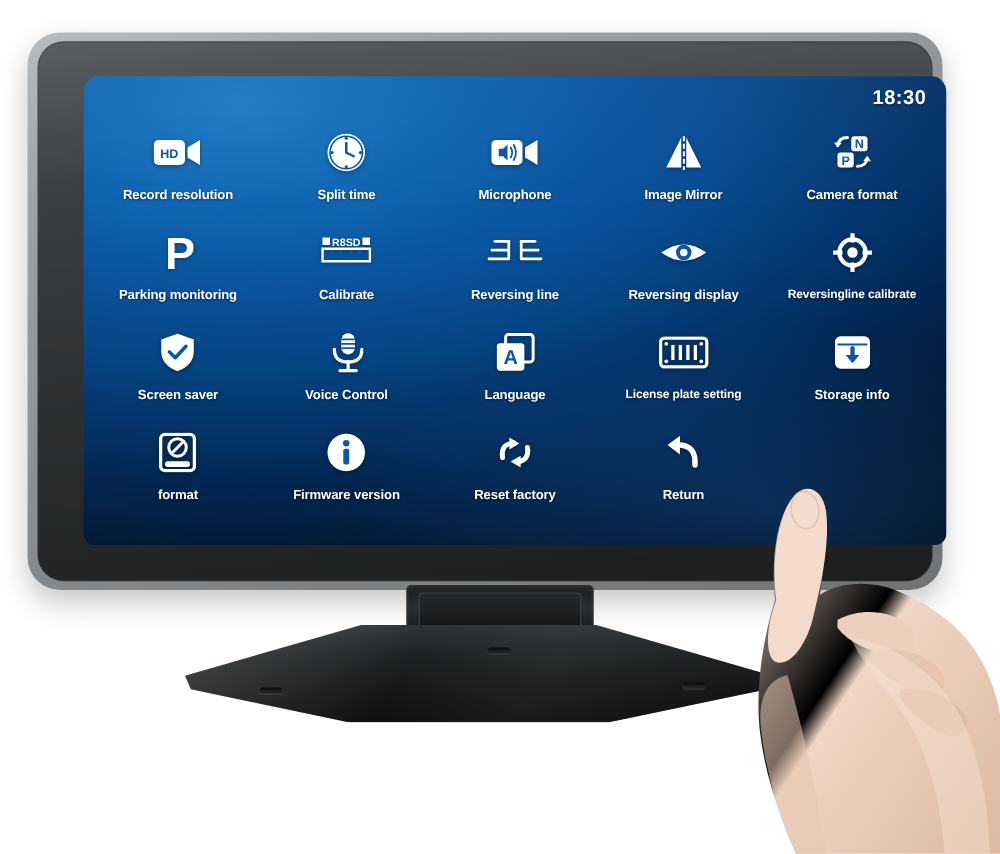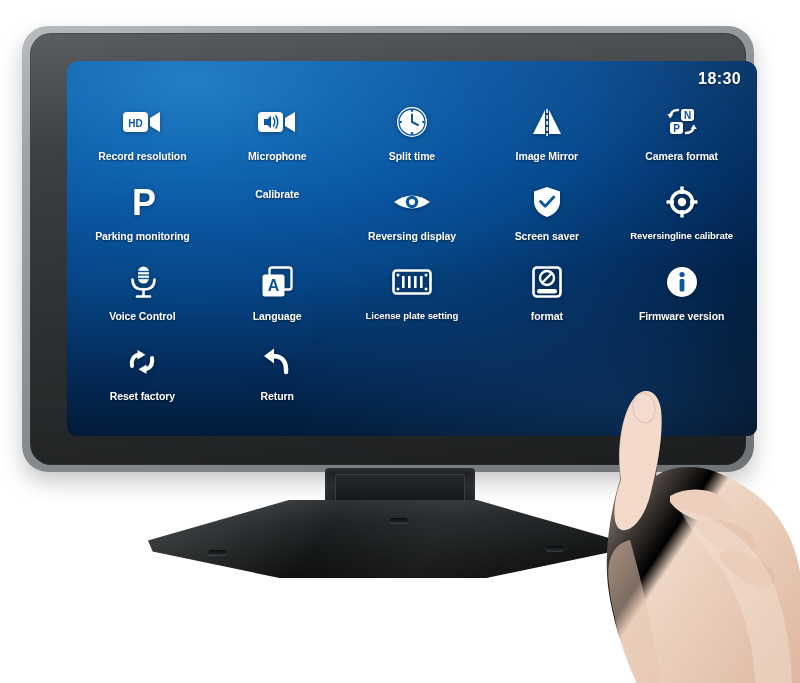--- a/index.html
+++ b/index.html
@@ -163,49 +163,49 @@
                   <rect x="0" y="3" width="25" height="20" rx="4" fill="#fff"></rect>
                   <path d="M27 9 L37 3 L37 23 L27 17 Z" fill="#fff"></path>
                   <text x="12.5" y="17.5" font-family="Liberation Sans, sans-serif" font-size="10" font-weight="bold" fill="#0a57a3" text-anchor="middle">HD</text>
                 </svg>
             </span>
             <span class="cap">Record resolution</span>
           </div>
 
           <div class="cell">
             <span class="glyph">
-              <svg width="38" height="26" viewBox="0 0 38 26">
-                  <rect x="0" y="3" width="25" height="20" rx="4" fill="#fff"></rect>
-                  <path d="M27 9 L37 3 L37 23 L27 17 Z" fill="#fff"></path>
-                  <path d="M6 10 L9.5 10 L13 6.5 L13 19.5 L9.5 16 L6 16 Z" fill="#0a57a3"></path>
-                  <path d="M15.5 9 Q18 13 15.5 17" stroke="#0a57a3" stroke-width="1.5" fill="none" stroke-linecap="round"></path>
-                  <path d="M18 7 Q21.5 13 18 19" stroke="#0a57a3" stroke-width="1.5" fill="none" stroke-linecap="round"></path>
-                </svg>
-            </span>
-            <span class="cap">Microphone</span>
-          </div>
-
-          <div class="cell">
-            <span class="glyph">
               <svg width="32" height="32" viewBox="0 0 32 32">
                   <circle cx="16" cy="16" r="15" fill="#fff"></circle>
                   <circle cx="16" cy="16" r="13" fill="none" stroke="#0a57a3" stroke-width="1.3"></circle>
                   <circle cx="16" cy="4.6" r="1.3" fill="#0a57a3"></circle>
                   <circle cx="27.4" cy="16" r="1.3" fill="#0a57a3"></circle>
                   <circle cx="16" cy="27.4" r="1.3" fill="#0a57a3"></circle>
                   <circle cx="4.6" cy="16" r="1.3" fill="#0a57a3"></circle>
                   <path d="M16 16 L16 8.5" stroke="#0a57a3" stroke-width="2" stroke-linecap="round"></path>
                   <path d="M16 16 L22 19" stroke="#0a57a3" stroke-width="2" stroke-linecap="round"></path>
                 </svg>
             </span>
             <span class="cap">Split time</span>
           </div>
 
           <div class="cell">
             <span class="glyph">
+              <svg width="38" height="26" viewBox="0 0 38 26">
+                  <rect x="0" y="3" width="25" height="20" rx="4" fill="#fff"></rect>
+                  <path d="M27 9 L37 3 L37 23 L27 17 Z" fill="#fff"></path>
+                  <path d="M6 10 L9.5 10 L13 6.5 L13 19.5 L9.5 16 L6 16 Z" fill="#0a57a3"></path>
+                  <path d="M15.5 9 Q18 13 15.5 17" stroke="#0a57a3" stroke-width="1.5" fill="none" stroke-linecap="round"></path>
+                  <path d="M18 7 Q21.5 13 18 19" stroke="#0a57a3" stroke-width="1.5" fill="none" stroke-linecap="round"></path>
+                </svg>
+            </span>
+            <span class="cap">Microphone</span>
+          </div>
+
+          <div class="cell">
+            <span class="glyph">
               <svg width="34" height="30" viewBox="0 0 34 30">
                   <path d="M15 3 L15 27 L3 27 Z" fill="#fff"></path>
                   <path d="M19 3 L19 27 L31 27 Z" fill="#fff"></path>
                   <g fill="#fff">
                     <rect x="16.3" y="2" width="1.6" height="4"></rect>
                     <rect x="16.3" y="8" width="1.6" height="4"></rect>
                     <rect x="16.3" y="14" width="1.6" height="4"></rect>
                     <rect x="16.3" y="20" width="1.6" height="4"></rect>
                     <rect x="16.3" y="26" width="1.6" height="3"></rect>
                   </g>
@@ -235,63 +235,94 @@
             <span class="glyph">
               <svg width="26" height="34" viewBox="0 0 26 34">
                   <text x="3" y="30" font-family="Liberation Sans, sans-serif" font-size="36" font-weight="bold" fill="#fff">P</text>
                 </svg>
             </span>
             <span class="cap">Parking monitoring</span>
           </div>
 
 
           <div class="cell">
+            <span class="glyph">
+              <svg width="40" height="28" viewBox="0 0 40 28">
+                  <rect x="1" y="2" width="6" height="6" fill="#fff"></rect>
+                  <rect x="33" y="2" width="6" height="6" fill="#fff"></rect>
+                  <text x="20" y="8.6" font-family="Liberation Sans, sans-serif" font-size="8.5" font-weight="bold" fill="#fff" text-anchor="middle">R8SD</text>
+                  <rect x="1" y="11" width="38" height="10" fill="none" stroke="#fff" stroke-width="2"></rect>
+                  <g stroke="#0a57a3" stroke-width="2">
+                    <line x1="8.5" y1="12" x2="8.5" y2="18"></line>
+                    <line x1="16" y1="12" x2="16" y2="18"></line>
+                    <line x1="23.5" y1="12" x2="23.5" y2="18"></line>
+                    <line x1="31" y1="12" x2="31" y2="18"></line>
+                  </g>
+                </svg>
+            </span>
             <span class="cap">Calibrate</span>
           </div>
 
+          <div class="cell">
+            <span class="glyph">
+              <svg width="44" height="26" viewBox="0 0 44 26">
+                  <g stroke="#fff" stroke-width="2.2" fill="none" stroke-linecap="round">
+                    <path d="M17 4 L6 4"></path>
+                    <path d="M17 11 L3.5 11"></path>
+                    <path d="M17 18 L1 18"></path>
+                    <path d="M17 4 L17 18"></path>
+                    <path d="M27 4 L38 4"></path>
+                    <path d="M27 11 L40.5 11"></path>
+                    <path d="M27 18 L43 18"></path>
+                    <path d="M27 4 L27 18"></path>
+                  </g>
+                </svg>
+            </span>
+            <span class="cap">Reversing line</span>
+          </div>
 
           <div class="cell">
             <span class="glyph">
               <svg width="40" height="24" viewBox="0 0 40 24">
                   <path d="M2 12 Q20 -1 38 12 Q20 25 2 12 Z" fill="#fff"></path>
                   <circle cx="20" cy="12" r="6.2" fill="#0a57a3"></circle>
                   <circle cx="20" cy="12" r="3" fill="#fff"></circle>
                 </svg>
             </span>
             <span class="cap">Reversing display</span>
-          </div>
-
-          <div class="cell">
-            <span class="glyph">
-              <svg width="28" height="32" viewBox="0 0 28 32">
-                  <path d="M14 1 L27 5.5 L27 15 Q27 26 14 31 Q1 26 1 15 L1 5.5 Z" fill="#fff"></path>
-                  <path d="M7.5 15.5 L12.2 20.2 L20.8 11" stroke="#0a57a3" stroke-width="2.8" fill="none" stroke-linecap="round" stroke-linejoin="round"></path>
-                </svg>
-            </span>
-            <span class="cap">Screen saver</span>
           </div>
 
           <div class="cell">
             <span class="glyph">
               <svg width="32" height="32" viewBox="0 0 32 32">
                   <circle cx="16" cy="16" r="10.5" fill="none" stroke="#fff" stroke-width="3.4"></circle>
                   <circle cx="16" cy="16" r="4.2" fill="#fff"></circle>
                   <g stroke="#fff" stroke-width="3.4" stroke-linecap="butt">
                     <line x1="16" y1="0.5" x2="16" y2="8"></line>
                     <line x1="16" y1="24" x2="16" y2="31.5"></line>
                     <line x1="0.5" y1="16" x2="8" y2="16"></line>
                     <line x1="24" y1="16" x2="31.5" y2="16"></line>
                   </g>
                 </svg>
             </span>
             <span class="cap tiny">Reversingline calibrate</span>
           </div>
 
           <div class="cell">
             <span class="glyph">
+              <svg width="28" height="32" viewBox="0 0 28 32">
+                  <path d="M14 1 L27 5.5 L27 15 Q27 26 14 31 Q1 26 1 15 L1 5.5 Z" fill="#fff"></path>
+                  <path d="M7.5 15.5 L12.2 20.2 L20.8 11" stroke="#0a57a3" stroke-width="2.8" fill="none" stroke-linecap="round" stroke-linejoin="round"></path>
+                </svg>
+            </span>
+            <span class="cap">Screen saver</span>
+          </div>
+
+          <div class="cell">
+            <span class="glyph">
               <svg width="28" height="34" viewBox="0 0 28 34">
                   <rect x="10" y="1.5" width="11" height="17" rx="5.5" fill="#fff"></rect>
                   <g stroke="#0a57a3" stroke-width="1.4">
                     <line x1="10" y1="6.5" x2="21" y2="6.5"></line>
                     <line x1="10" y1="10" x2="21" y2="10"></line>
                     <line x1="10" y1="13.5" x2="21" y2="13.5"></line>
                   </g>
                   <path d="M4.5 14.5 Q4.5 24.5 15.5 24.5 Q26.5 24.5 26.5 14.5" stroke="#fff" stroke-width="2.6" fill="none" stroke-linecap="round"></path>
                   <line x1="15.5" y1="24" x2="15.5" y2="31" stroke="#fff" stroke-width="2.6" stroke-linecap="round"></line>
                   <line x1="9" y1="31.5" x2="22" y2="31.5" stroke="#fff" stroke-width="2.6" stroke-linecap="round"></line>
@@ -325,20 +356,31 @@
                     <circle cx="6" cy="6" r="1.5"></circle>
                     <circle cx="34" cy="6" r="1.5"></circle>
                     <circle cx="6" cy="20" r="1.5"></circle>
                     <circle cx="34" cy="20" r="1.5"></circle>
                   </g>
                 </svg>
             </span>
             <span class="cap tiny">License plate setting</span>
           </div>
 
+          <div class="cell">
+            <span class="glyph">
+              <svg width="32" height="30" viewBox="0 0 32 30">
+                  <rect x="2" y="2" width="28" height="26" rx="4.5" fill="#fff"></rect>
+                  <line x1="4" y1="8.5" x2="28" y2="8.5" stroke="#0a57a3" stroke-width="1.6"></line>
+                  <path d="M16 11.5 L16 19" stroke="#0a57a3" stroke-width="3.4" stroke-linecap="round"></path>
+                  <path d="M10.5 17 L16 23.5 L21.5 17 Z" fill="#0a57a3"></path>
+                </svg>
+            </span>
+            <span class="cap">Storage info</span>
+          </div>
 
           <div class="cell">
             <span class="glyph">
               <svg width="30" height="32" viewBox="0 0 30 32">
                   <rect x="1.5" y="1.5" width="27" height="29" rx="3.5" fill="none" stroke="#fff" stroke-width="2.6"></rect>
                   <circle cx="15" cy="12" r="7" fill="none" stroke="#fff" stroke-width="2.4"></circle>
                   <line x1="10" y1="17" x2="20" y2="7" stroke="#fff" stroke-width="2.4"></line>
                   <rect x="5" y="23" width="20" height="4.5" rx="2.2" fill="#fff"></rect>
                 </svg>
             </span>

